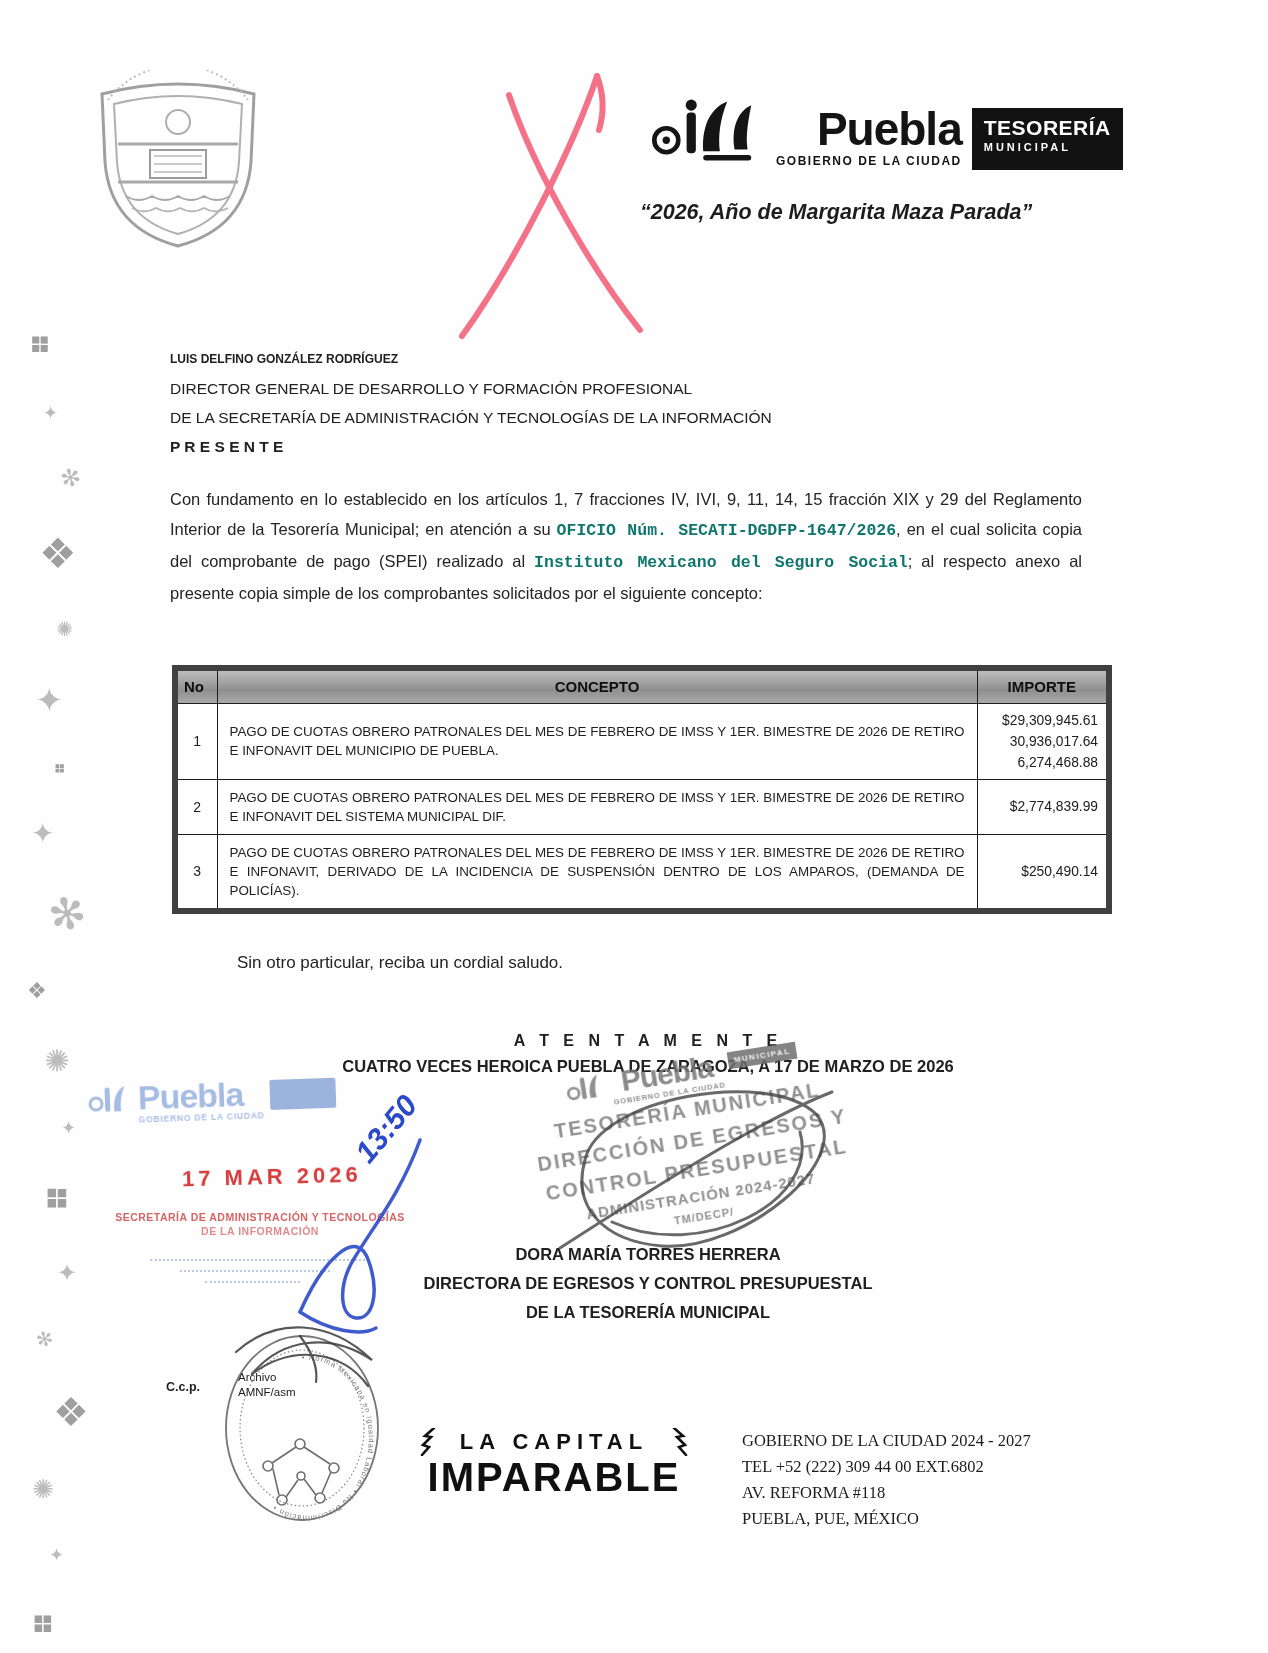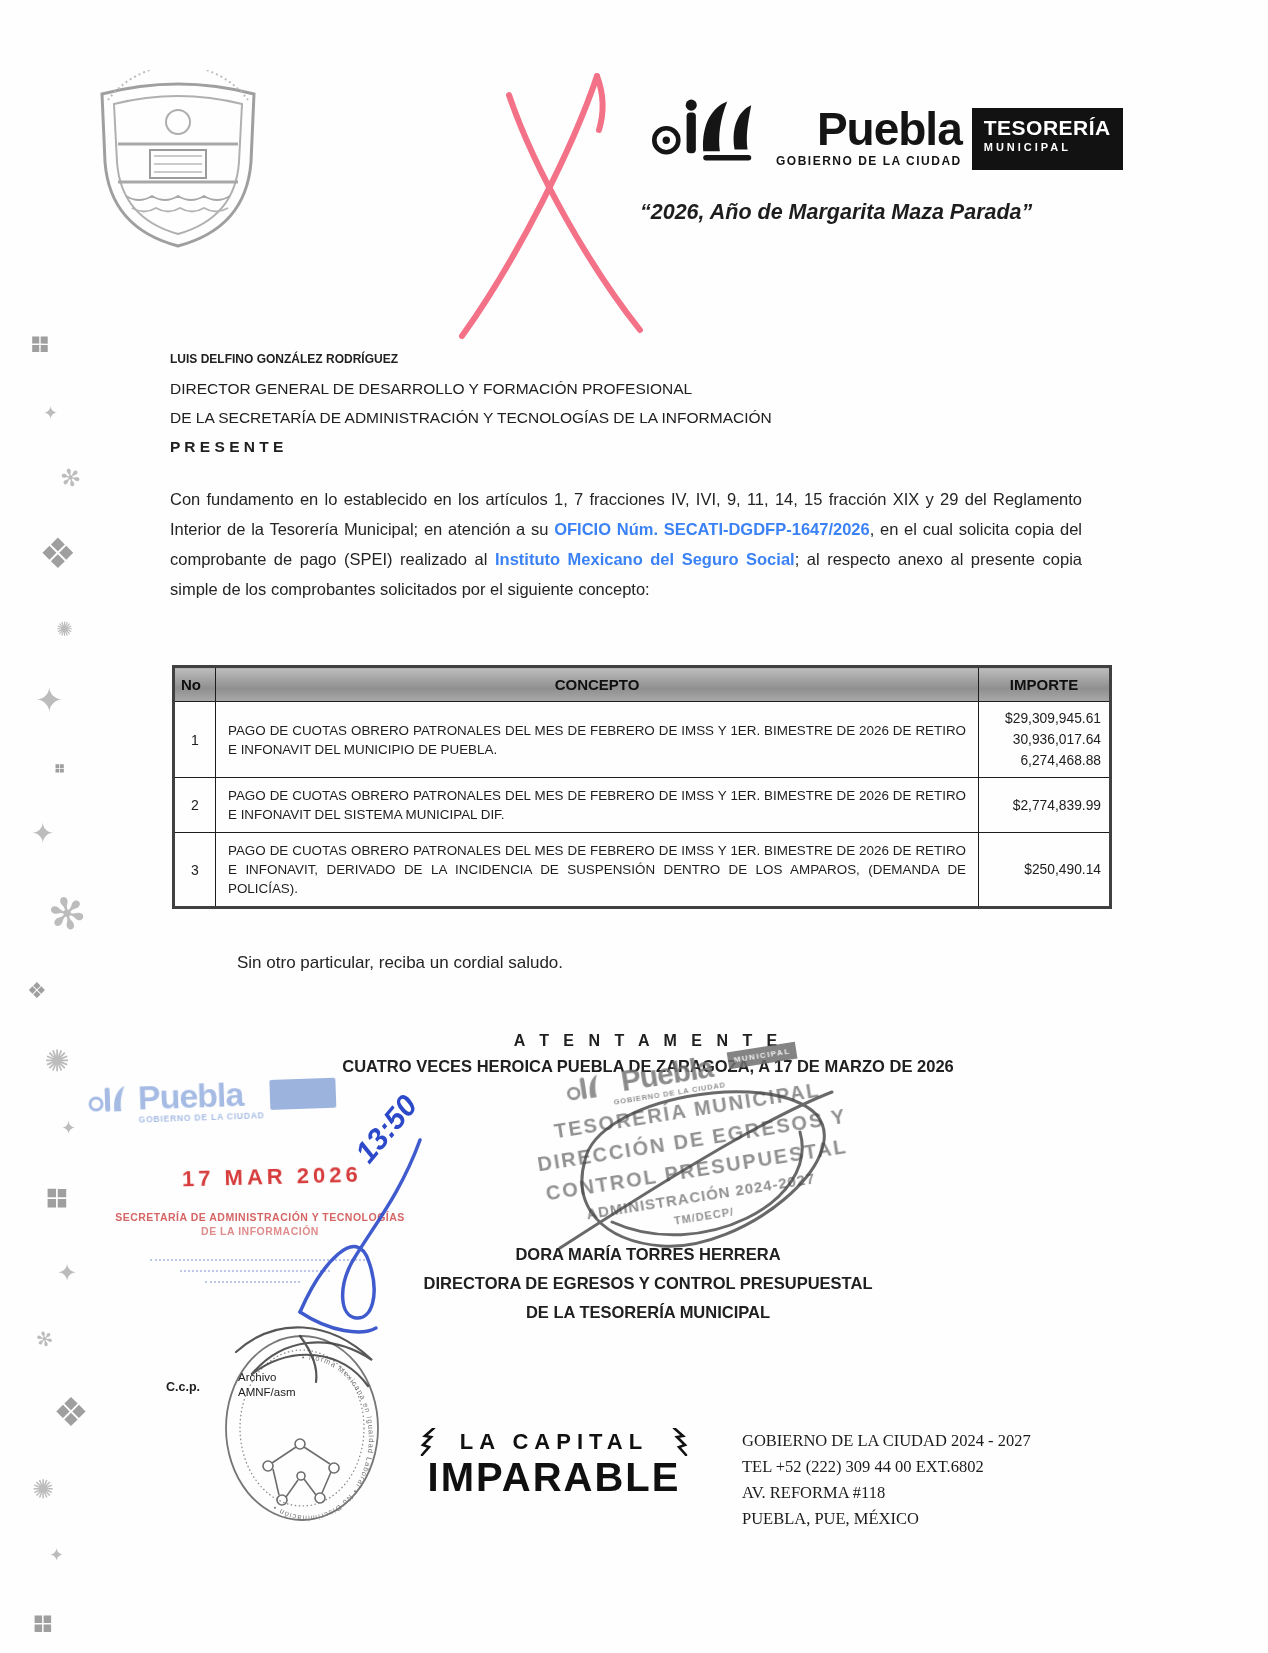--- a/index.html
+++ b/index.html
@@ -36,25 +36,25 @@
     font-size:17.5px; font-weight:700; color:#161616; }
 
   
   .addressee { position:absolute; left:170px; top:345px; width:830px; font-size:15.5px; line-height:29px; }
   .addressee .name { font-weight:700; font-size:12px; }
   .addressee .present { font-weight:700; }
 
   
   .body-par { position:absolute; left:170px; top:484px; width:912px; margin:0;
     font-size:16.5px; line-height:30px; text-align:justify; color:#242424; }
-  .body-par b { font-weight:700; color:#3b82f6; }
+  .body-par b { font-weight:700; color:#0f766e;font-family:Liberation Mono, monospace; }
 
   
   .doc-table { position:absolute; left:172px; top:665px; width:940px;
-    border-collapse:collapse; border:3px solid #404040; table-layout:fixed; }
+    border-collapse:collapse; border:6px solid #404040; table-layout:fixed; }
   .doc-table th, .doc-table td { border:1.8px solid #1d1d1d; vertical-align:middle; }
   .doc-table th {
     background:linear-gradient(180deg,#bdbdbd,#8f8f8f 60%,#a9a9a9);
     font-size:15px; font-weight:700; color:#0f0f0f; height:35px; padding:4px 6px;
   }
   .col-no { width:42px; text-align:left; }
   .col-importe { width:132px; }
   .c-no { text-align:center; font-size:14px; font-weight:500; }
   .c-con { font-size:13.4px; font-weight:500; line-height:19px; padding:8px 12px; text-align:justify; color:#1e1e1e; }
   .c-imp { font-size:13.8px; font-weight:500; text-align:right; padding:6px 8px; white-space:pre-line; line-height:21px; }

